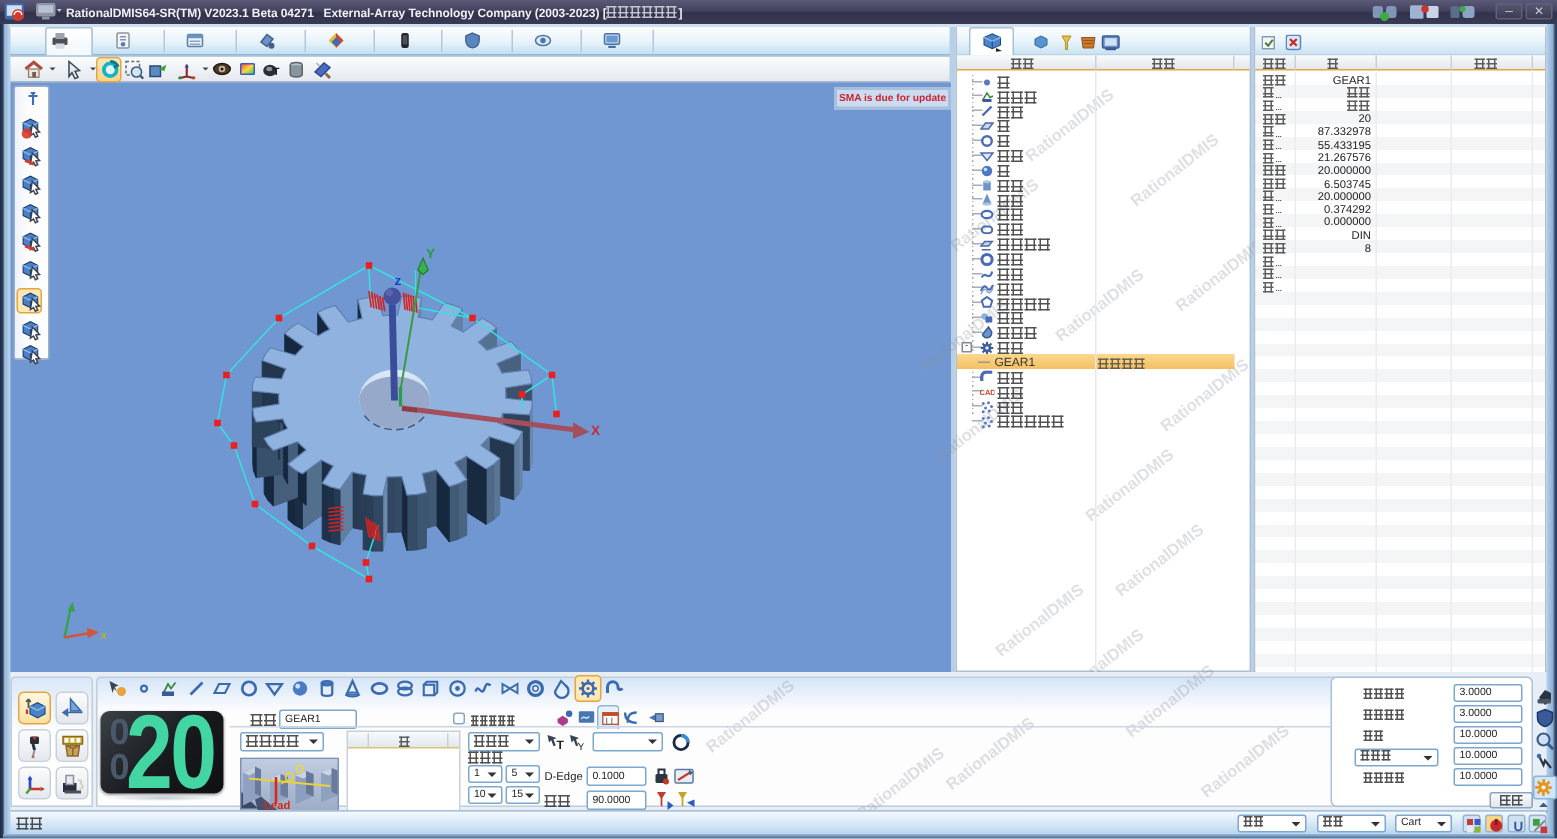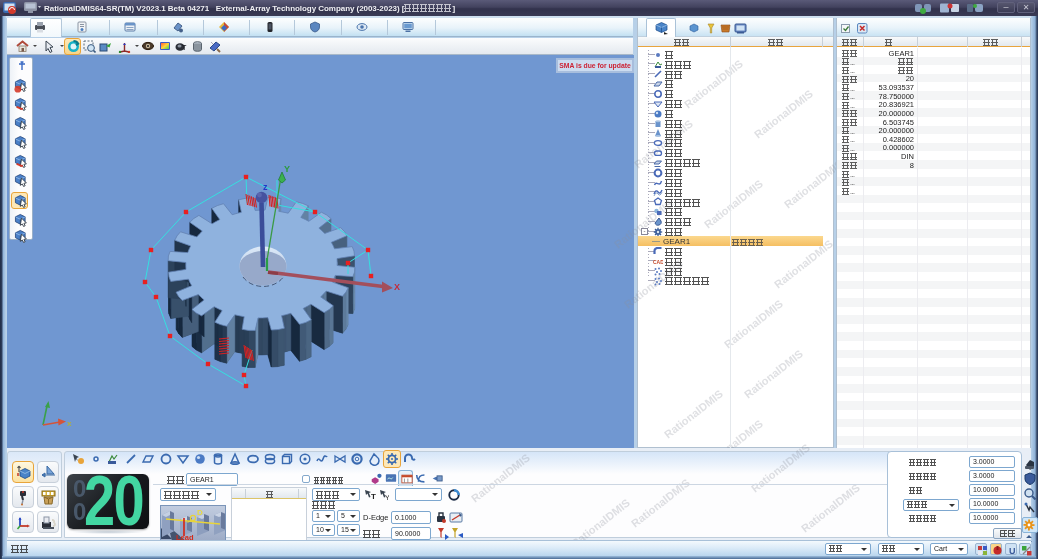--- a/index.html
+++ b/index.html
@@ -636,33 +636,33 @@
     <div class="abs" style="left:184px;top:30px;width:1px;height:418px;background:#ececf0;"></div>
     <div class="abs" style="left:5px;top:31.0px;color:#333;white-space:nowrap;"><i class="g" style="width:7px;height:7px;margin-right:1px;"></i><i class="g" style="width:7px;height:7px;margin-right:1px;"></i></div>
     <div class="abs" style="left:0;top:30.5px;width:77px;text-align:right;font-size:7.5px;color:#222;">GEAR1</div>
     <div class="abs" style="left:5px;top:39.6px;color:#333;white-space:nowrap;"><i class="g" style="width:7px;height:7px;margin-right:1px;"></i><span style="font-size:7px;color:#333;letter-spacing:-0.5px;">...</span></div>
     <div class="abs" style="left:0;top:39.6px;width:77px;text-align:right;color:#333;"><i class="g" style="width:7px;height:7px;margin-right:1px;"></i><i class="g" style="width:7px;height:7px;margin-right:1px;"></i></div>
     <div class="abs" style="left:5px;top:48.2px;color:#333;white-space:nowrap;"><i class="g" style="width:7px;height:7px;margin-right:1px;"></i><span style="font-size:7px;color:#333;letter-spacing:-0.5px;">...</span></div>
     <div class="abs" style="left:0;top:48.2px;width:77px;text-align:right;color:#333;"><i class="g" style="width:7px;height:7px;margin-right:1px;"></i><i class="g" style="width:7px;height:7px;margin-right:1px;"></i></div>
     <div class="abs" style="left:5px;top:56.9px;color:#333;white-space:nowrap;"><i class="g" style="width:7px;height:7px;margin-right:1px;"></i><i class="g" style="width:7px;height:7px;margin-right:1px;"></i></div>
     <div class="abs" style="left:0;top:56.4px;width:77px;text-align:right;font-size:7.5px;color:#222;">20</div>
     <div class="abs" style="left:5px;top:65.5px;color:#333;white-space:nowrap;"><i class="g" style="width:7px;height:7px;margin-right:1px;"></i><span style="font-size:7px;color:#333;letter-spacing:-0.5px;">...</span></div>
-    <div class="abs" style="left:0;top:65.0px;width:77px;text-align:right;font-size:7.5px;color:#222;">53.093537</div>
+    <div class="abs" style="left:0;top:65.0px;width:77px;text-align:right;font-size:7.5px;color:#222;">87.332978</div>
     <div class="abs" style="left:5px;top:74.1px;color:#333;white-space:nowrap;"><i class="g" style="width:7px;height:7px;margin-right:1px;"></i><span style="font-size:7px;color:#333;letter-spacing:-0.5px;">...</span></div>
-    <div class="abs" style="left:0;top:73.6px;width:77px;text-align:right;font-size:7.5px;color:#222;">78.750000</div>
+    <div class="abs" style="left:0;top:73.6px;width:77px;text-align:right;font-size:7.5px;color:#222;">55.433195</div>
     <div class="abs" style="left:5px;top:82.7px;color:#333;white-space:nowrap;"><i class="g" style="width:7px;height:7px;margin-right:1px;"></i><span style="font-size:7px;color:#333;letter-spacing:-0.5px;">...</span></div>
-    <div class="abs" style="left:0;top:82.2px;width:77px;text-align:right;font-size:7.5px;color:#222;">20.836921</div>
+    <div class="abs" style="left:0;top:82.2px;width:77px;text-align:right;font-size:7.5px;color:#222;">21.267576</div>
     <div class="abs" style="left:5px;top:91.3px;color:#333;white-space:nowrap;"><i class="g" style="width:7px;height:7px;margin-right:1px;"></i><i class="g" style="width:7px;height:7px;margin-right:1px;"></i></div>
     <div class="abs" style="left:0;top:90.8px;width:77px;text-align:right;font-size:7.5px;color:#222;">20.000000</div>
     <div class="abs" style="left:5px;top:100.0px;color:#333;white-space:nowrap;"><i class="g" style="width:7px;height:7px;margin-right:1px;"></i><i class="g" style="width:7px;height:7px;margin-right:1px;"></i></div>
     <div class="abs" style="left:0;top:99.5px;width:77px;text-align:right;font-size:7.5px;color:#222;">6.503745</div>
     <div class="abs" style="left:5px;top:108.6px;color:#333;white-space:nowrap;"><i class="g" style="width:7px;height:7px;margin-right:1px;"></i><span style="font-size:7px;color:#333;letter-spacing:-0.5px;">...</span></div>
     <div class="abs" style="left:0;top:108.1px;width:77px;text-align:right;font-size:7.5px;color:#222;">20.000000</div>
     <div class="abs" style="left:5px;top:117.2px;color:#333;white-space:nowrap;"><i class="g" style="width:7px;height:7px;margin-right:1px;"></i><span style="font-size:7px;color:#333;letter-spacing:-0.5px;">...</span></div>
-    <div class="abs" style="left:0;top:116.7px;width:77px;text-align:right;font-size:7.5px;color:#222;">0.428602</div>
+    <div class="abs" style="left:0;top:116.7px;width:77px;text-align:right;font-size:7.5px;color:#222;">0.374292</div>
     <div class="abs" style="left:5px;top:125.8px;color:#333;white-space:nowrap;"><i class="g" style="width:7px;height:7px;margin-right:1px;"></i><span style="font-size:7px;color:#333;letter-spacing:-0.5px;">...</span></div>
     <div class="abs" style="left:0;top:125.3px;width:77px;text-align:right;font-size:7.5px;color:#222;">0.000000</div>
     <div class="abs" style="left:5px;top:134.4px;color:#333;white-space:nowrap;"><i class="g" style="width:7px;height:7px;margin-right:1px;"></i><i class="g" style="width:7px;height:7px;margin-right:1px;"></i></div>
     <div class="abs" style="left:0;top:133.9px;width:77px;text-align:right;font-size:7.5px;color:#222;">DIN</div>
     <div class="abs" style="left:5px;top:143.1px;color:#333;white-space:nowrap;"><i class="g" style="width:7px;height:7px;margin-right:1px;"></i><i class="g" style="width:7px;height:7px;margin-right:1px;"></i></div>
     <div class="abs" style="left:0;top:142.6px;width:77px;text-align:right;font-size:7.5px;color:#222;">8</div>
     <div class="abs" style="left:5px;top:151.7px;color:#333;white-space:nowrap;"><i class="g" style="width:7px;height:7px;margin-right:1px;"></i><span style="font-size:7px;color:#333;letter-spacing:-0.5px;">...</span></div>
     <div class="abs" style="left:5px;top:160.3px;color:#333;white-space:nowrap;"><i class="g" style="width:7px;height:7px;margin-right:1px;"></i><span style="font-size:7px;color:#333;letter-spacing:-0.5px;">...</span></div>
     <div class="abs" style="left:5px;top:168.9px;color:#333;white-space:nowrap;"><i class="g" style="width:7px;height:7px;margin-right:1px;"></i><span style="font-size:7px;color:#333;letter-spacing:-0.5px;">...</span></div>
   </div>

